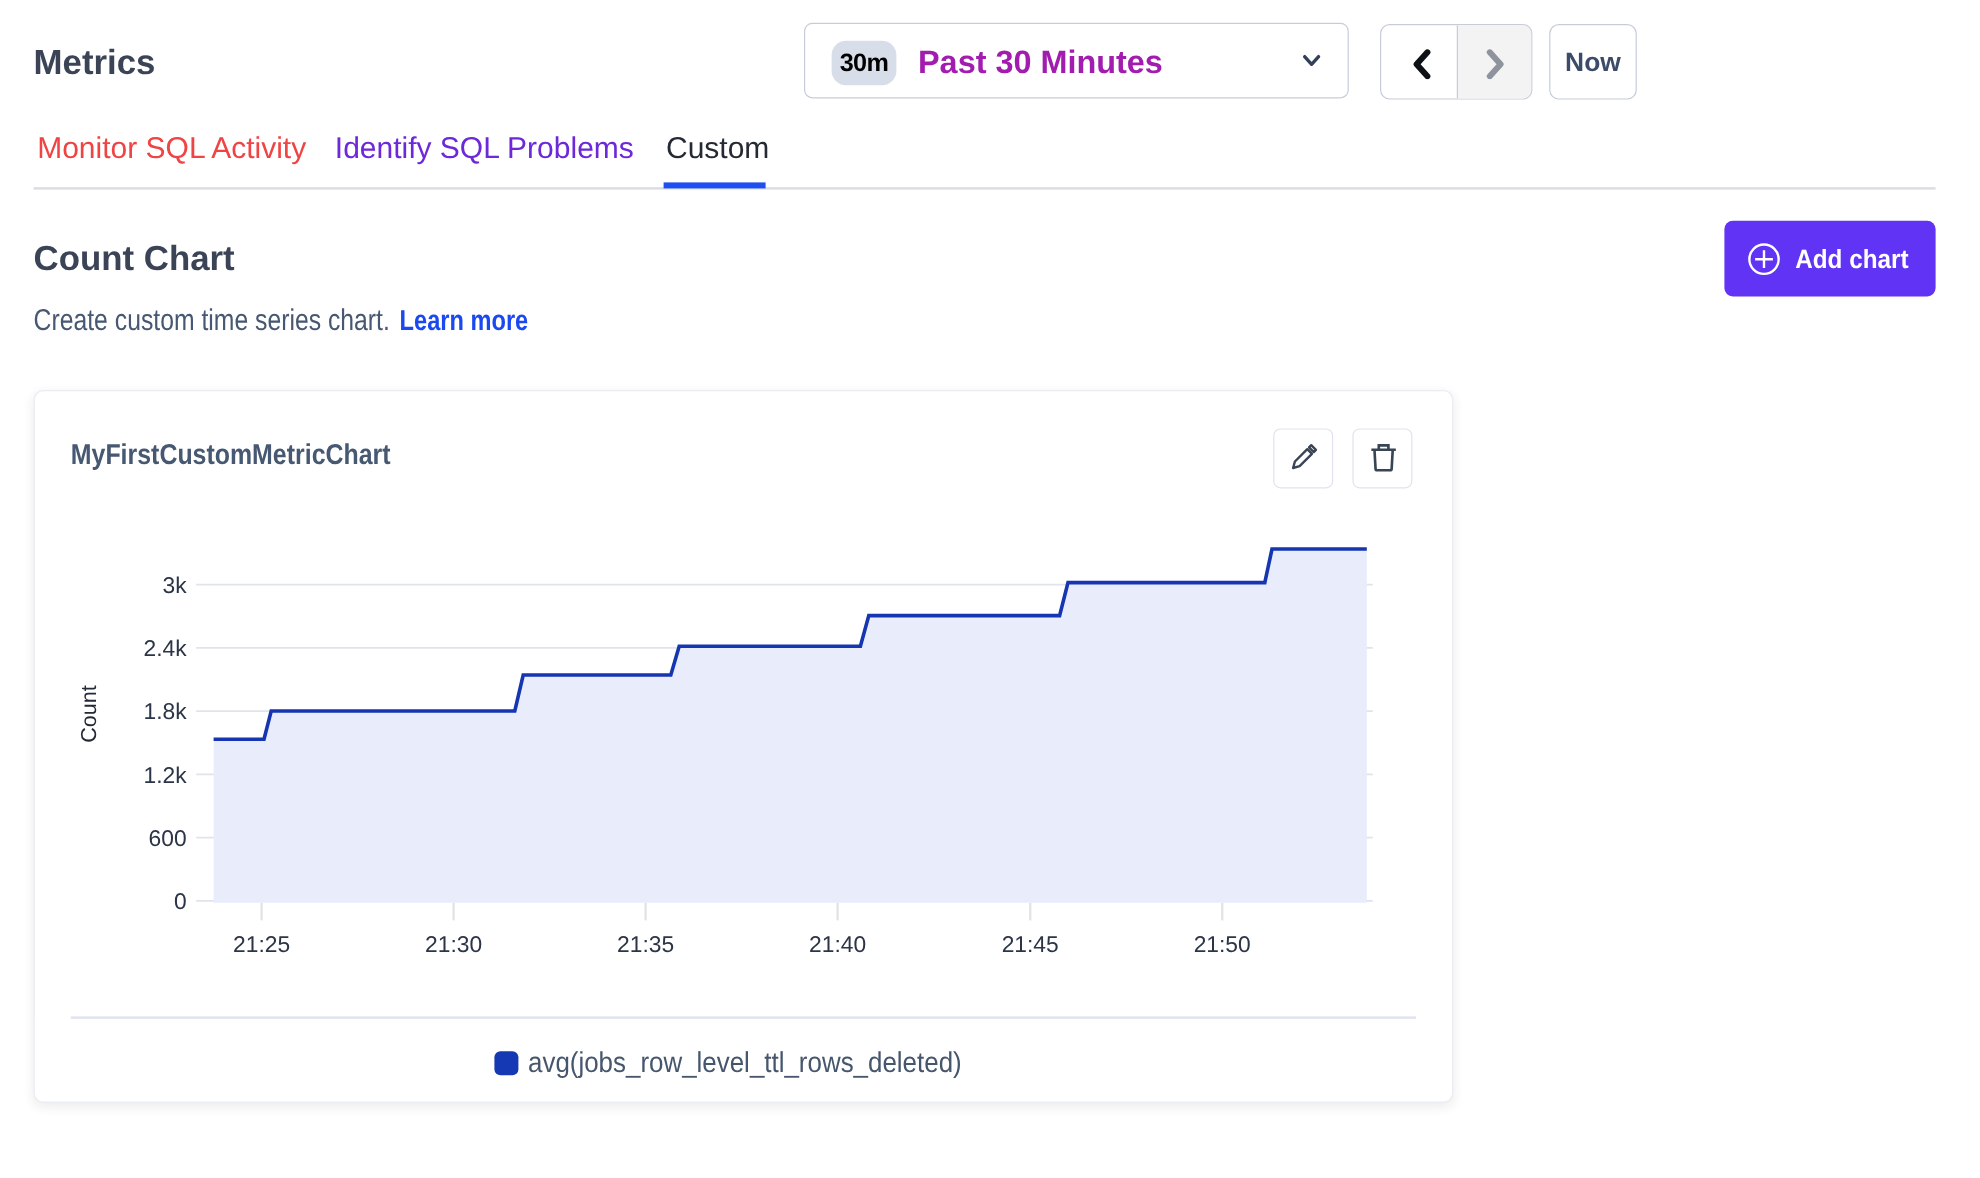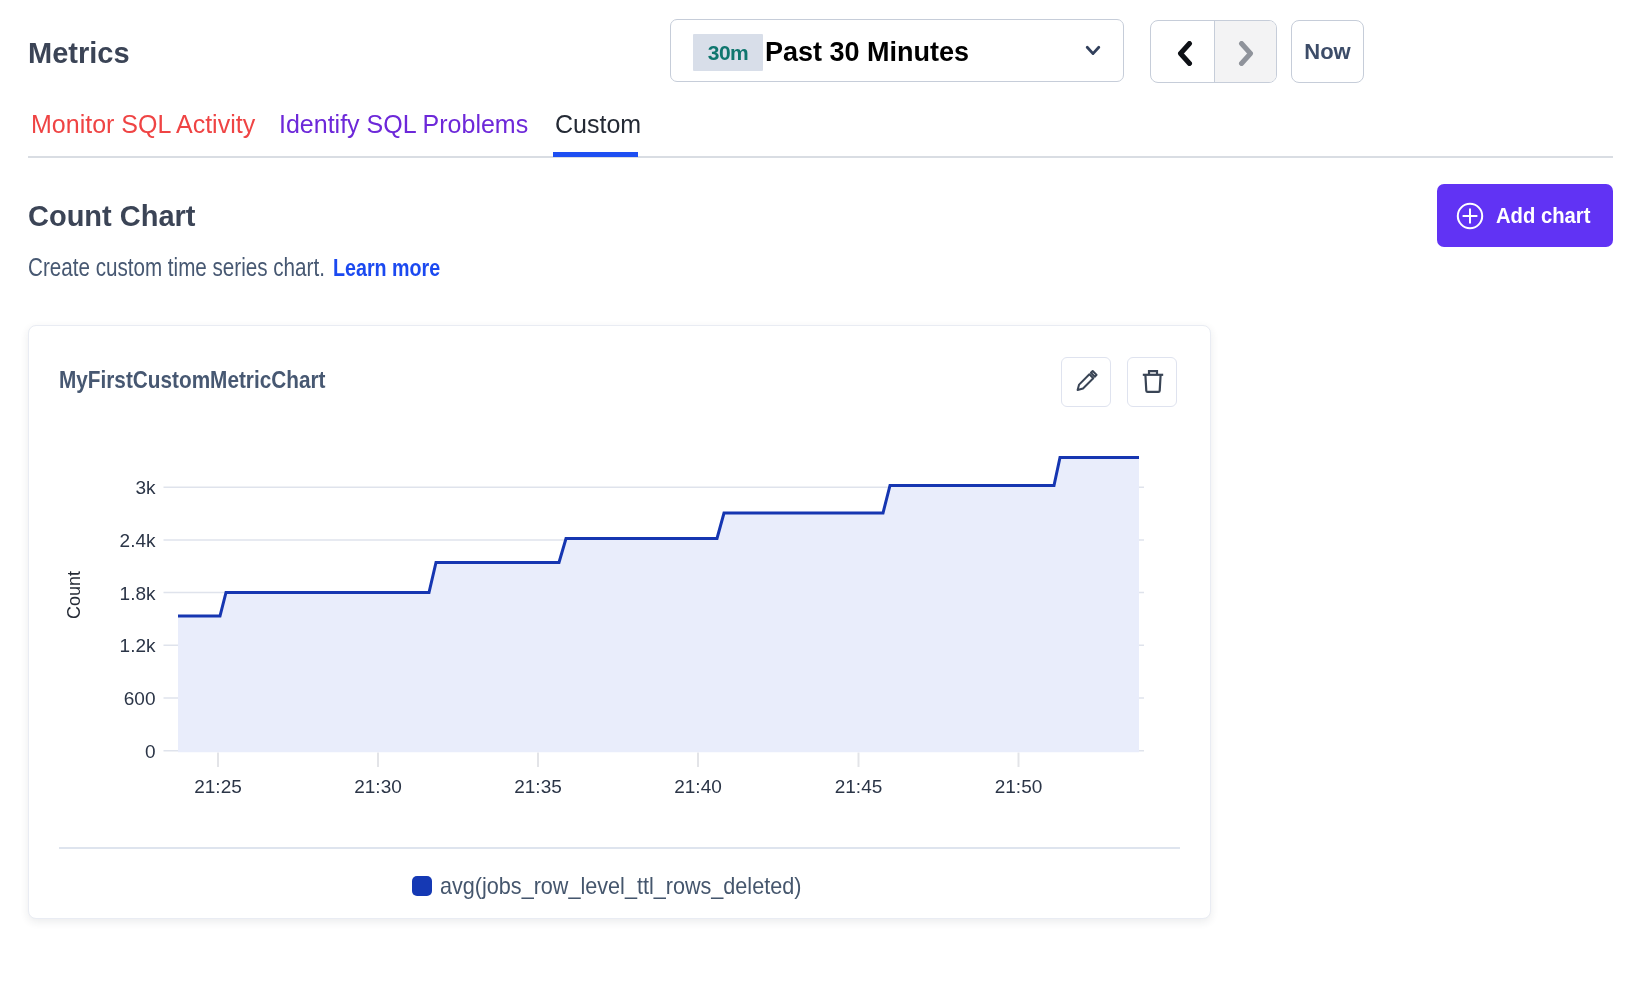--- a/index.html
+++ b/index.html
@@ -7,22 +7,22 @@
   #page { position:relative; width:1650px; height:982px; overflow:hidden; background:#fff; }
   .abs { position:absolute; }
 </style>
 </head>
 <body>
 <div id="page">
 
   <div class="abs" style="left:28px; top:39px; font-size:29px; font-weight:700; color:#3b4456; line-height:29px;">Metrics</div>
 
   <div class="abs" style="left:670px; top:19px; width:454px; height:63px; background:#fff; border:1px solid #c6cdd9; border-radius:7px;"></div>
-  <div class="abs" style="left:693px; top:34px; width:70px; height:37px; background:#d8dee9; border-radius:1px; text-align:center; line-height:37px; font-size:21px; font-weight:700; color:#0f766e; letter-spacing:-0.5px;">30m</div>
-  <div class="abs" style="left:765px; top:39px; font-size:27px; font-weight:700; color:#000000; line-height:27px;">Past 30 Minutes</div>
+  <div class="abs" style="left:693px; top:34px; width:54px; height:37px; background:#d8dee9; border-radius:12px; text-align:center; line-height:37px; font-size:21px; font-weight:700; color:#000000; letter-spacing:-0.5px;">30m</div>
+  <div class="abs" style="left:765px; top:39px; font-size:27px; font-weight:700; color:#a21caf; line-height:27px;">Past 30 Minutes</div>
   <svg class="abs" style="left:1085px; top:45px;" width="16" height="12" viewBox="0 0 16 12">
       <path d="M2.2 2.2 L8 8.6 L13.8 2.2" fill="none" stroke="#32405c" stroke-width="2.8" stroke-linecap="round" stroke-linejoin="round"></path>
     </svg>
 
   <div class="abs" style="left:1150px; top:20px; width:127px; height:63px; border:1px solid #c6cdd9; border-radius:8px; overflow:hidden; background:#fff;">
     <div class="abs" style="left:63px; top:0; width:64px; height:63px; background:#f3f3f4; border-left:1px solid #c6cdd9;"></div>
     <svg class="abs" style="left:25px; top:20px;" width="17" height="25" viewBox="0 0 17 25">
         <path d="M13.5 2.5 L4.5 12.5 L13.5 22.5" fill="none" stroke="#0e1116" stroke-width="5" stroke-linecap="round" stroke-linejoin="round"></path>
       </svg>
     <svg class="abs" style="left:87px; top:20px;" width="17" height="25" viewBox="0 0 17 25">

